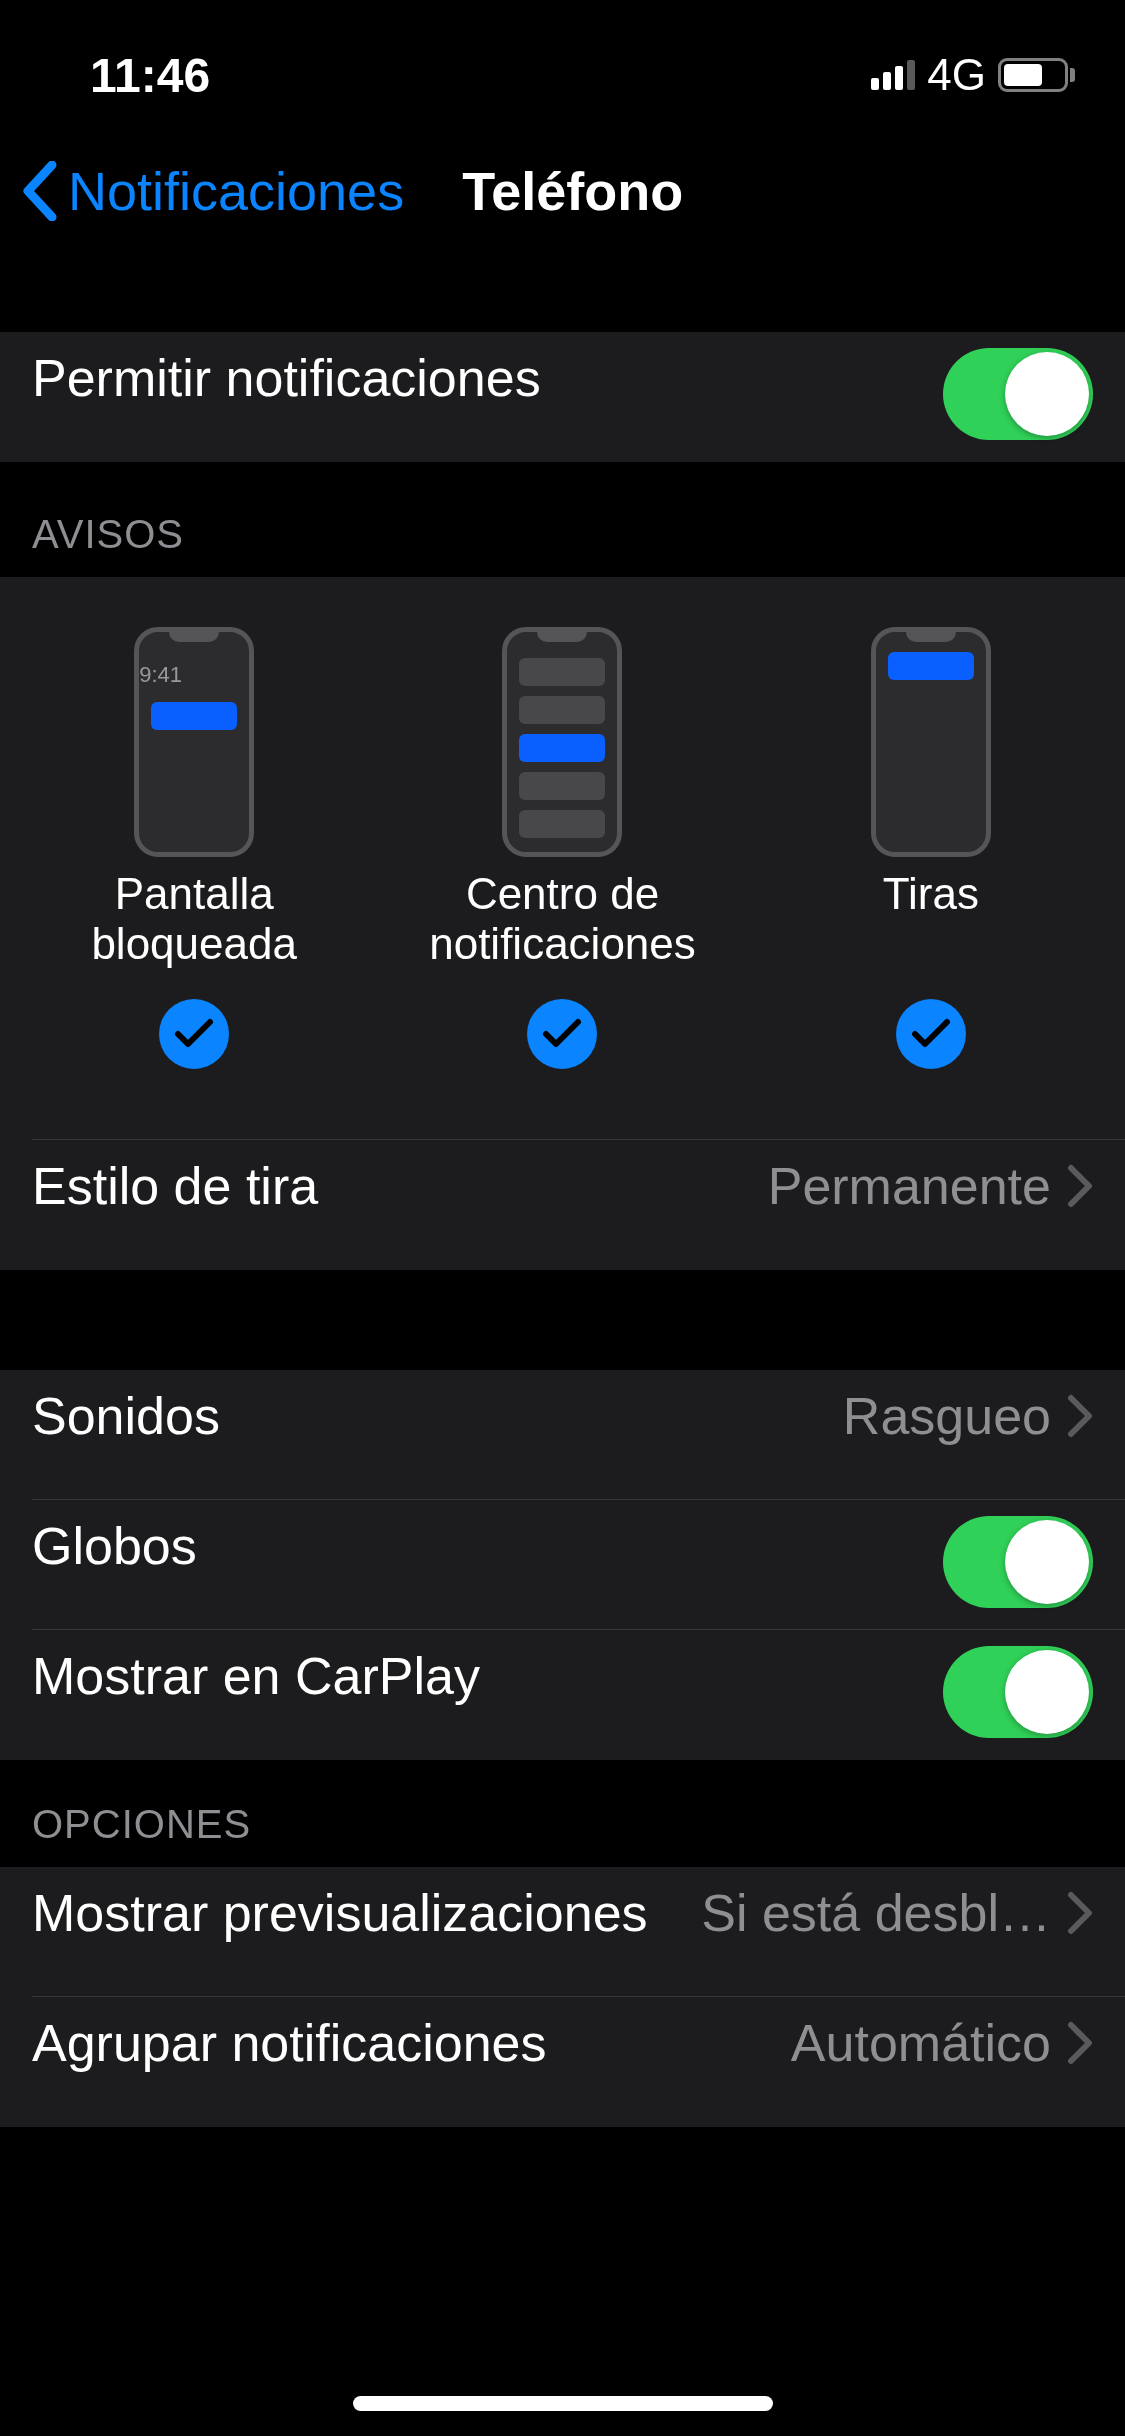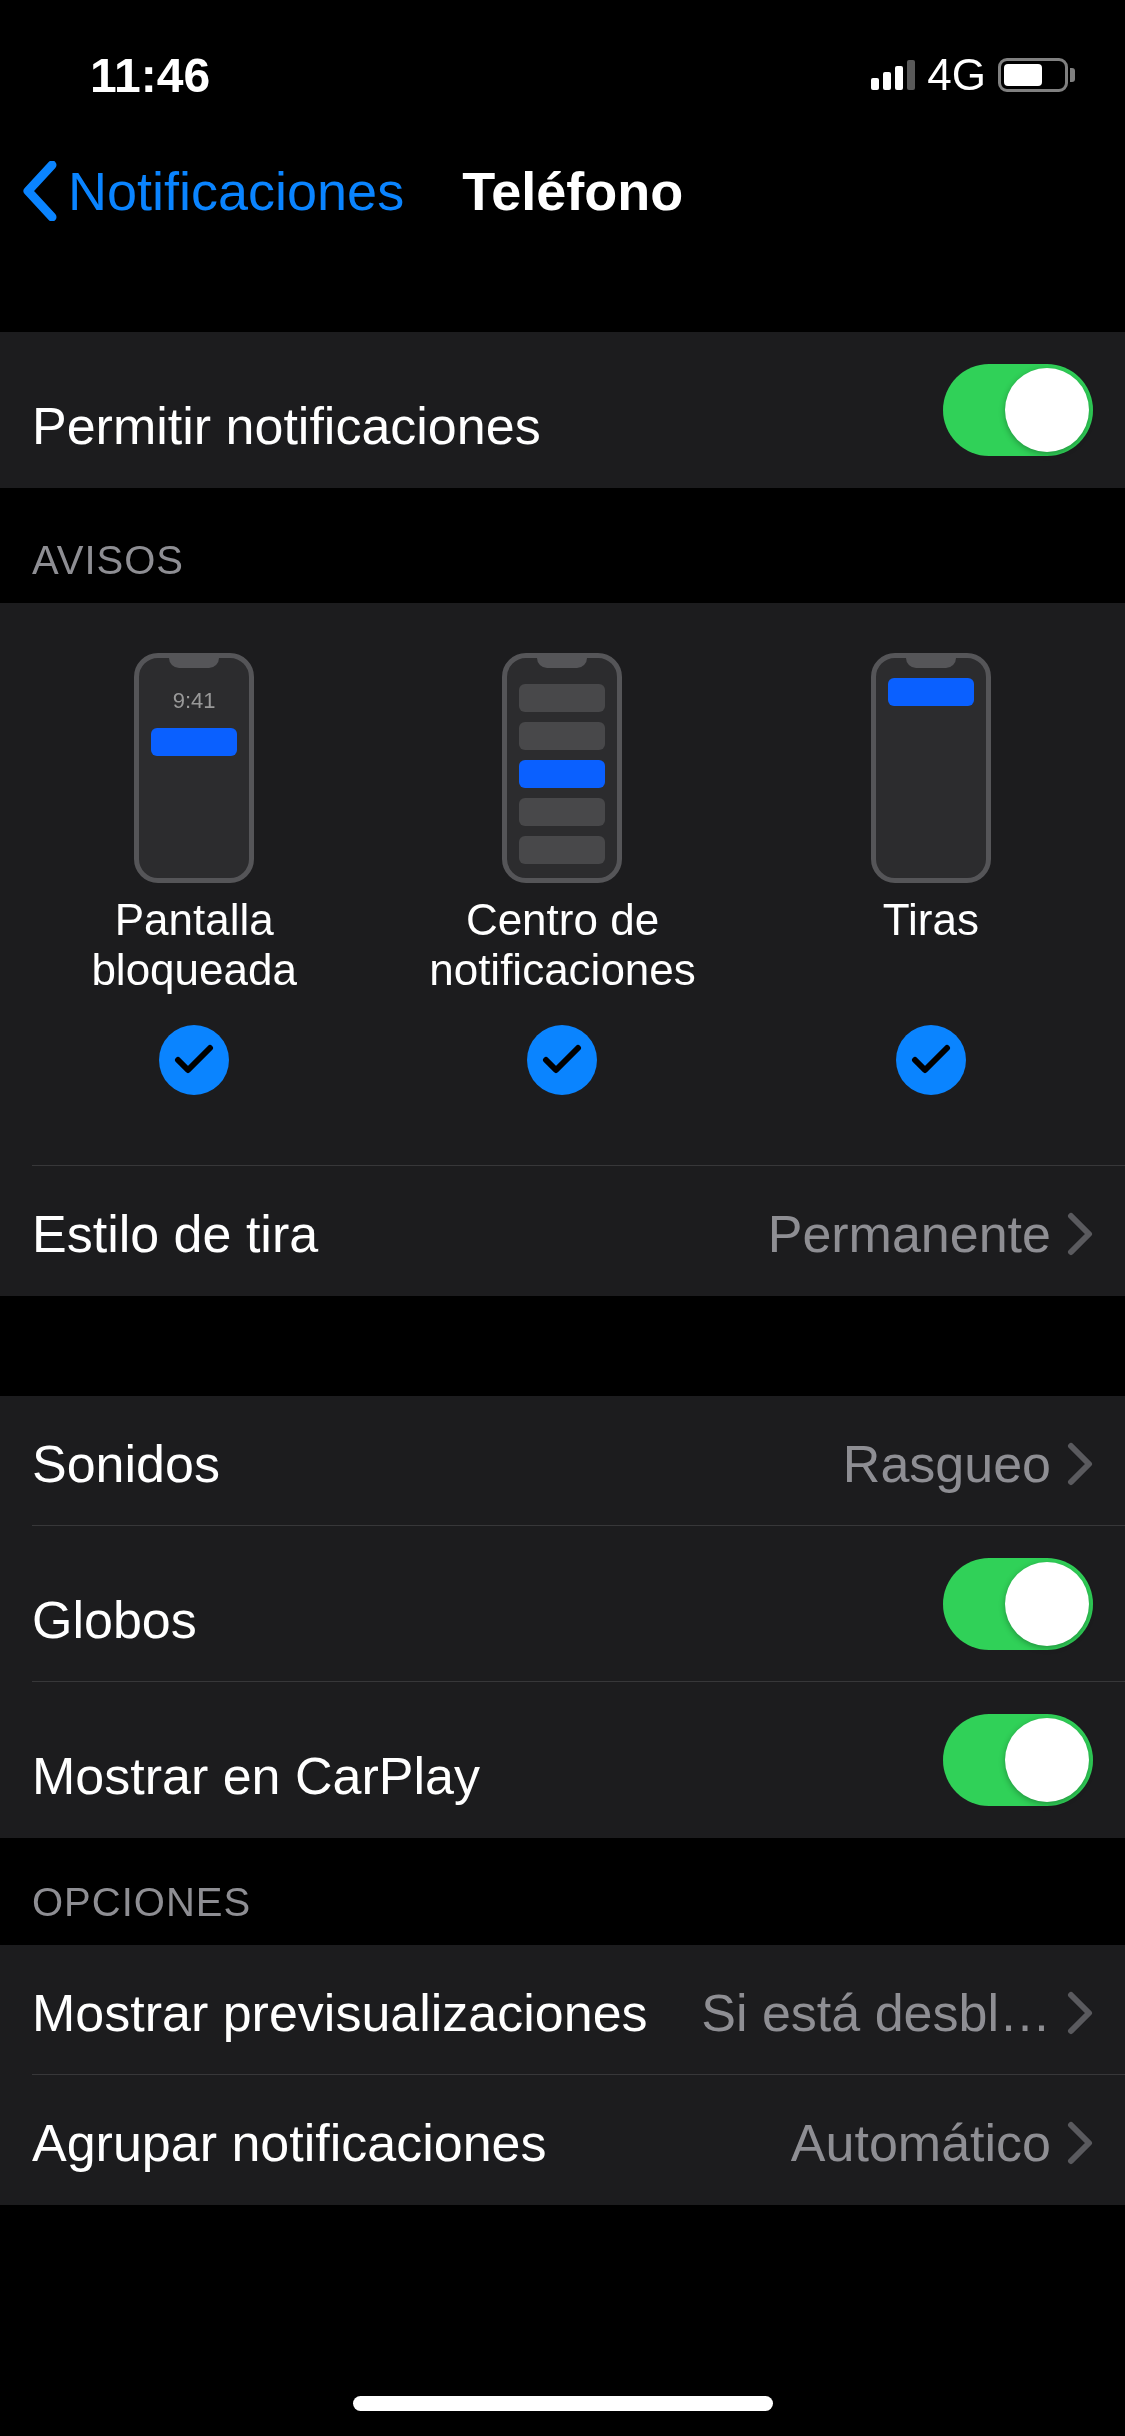--- a/index.html
+++ b/index.html
@@ -120,23 +120,23 @@
       font-size: 40px;
       letter-spacing: 1px;
     }
     
     .cell-group {
       background: #1c1c1e;
     }
     
     .cell {
       display: flex;
-      align-items: flex-end;
+      align-items: flex-start;
       justify-content: space-between;
-      padding: 32px 32px;
+      padding: 16px 32px;
       min-height: 130px;
       border-bottom: 1px solid #000000;
     }
     .cell:last-child, .no-sep {
       border-bottom: none;
     }
     .cell.sep-inset {
        border-bottom: none;
        position: relative;
     }
@@ -234,21 +234,20 @@
       border-radius: 0 0 10px 10px;
       position: absolute;
       top: 0;
       left: 50%;
       transform: translateX(-50%);
     }
     .phone-time {
       position: absolute;
       top: 30px;
       width: 100%;
-      text-align: center;
       font-size: 22px;
       color: #999;
     }
     .phone-bar {
       position: absolute;
       left: 12px;
       right: 12px;
       height: 28px;
       border-radius: 6px;
     }

